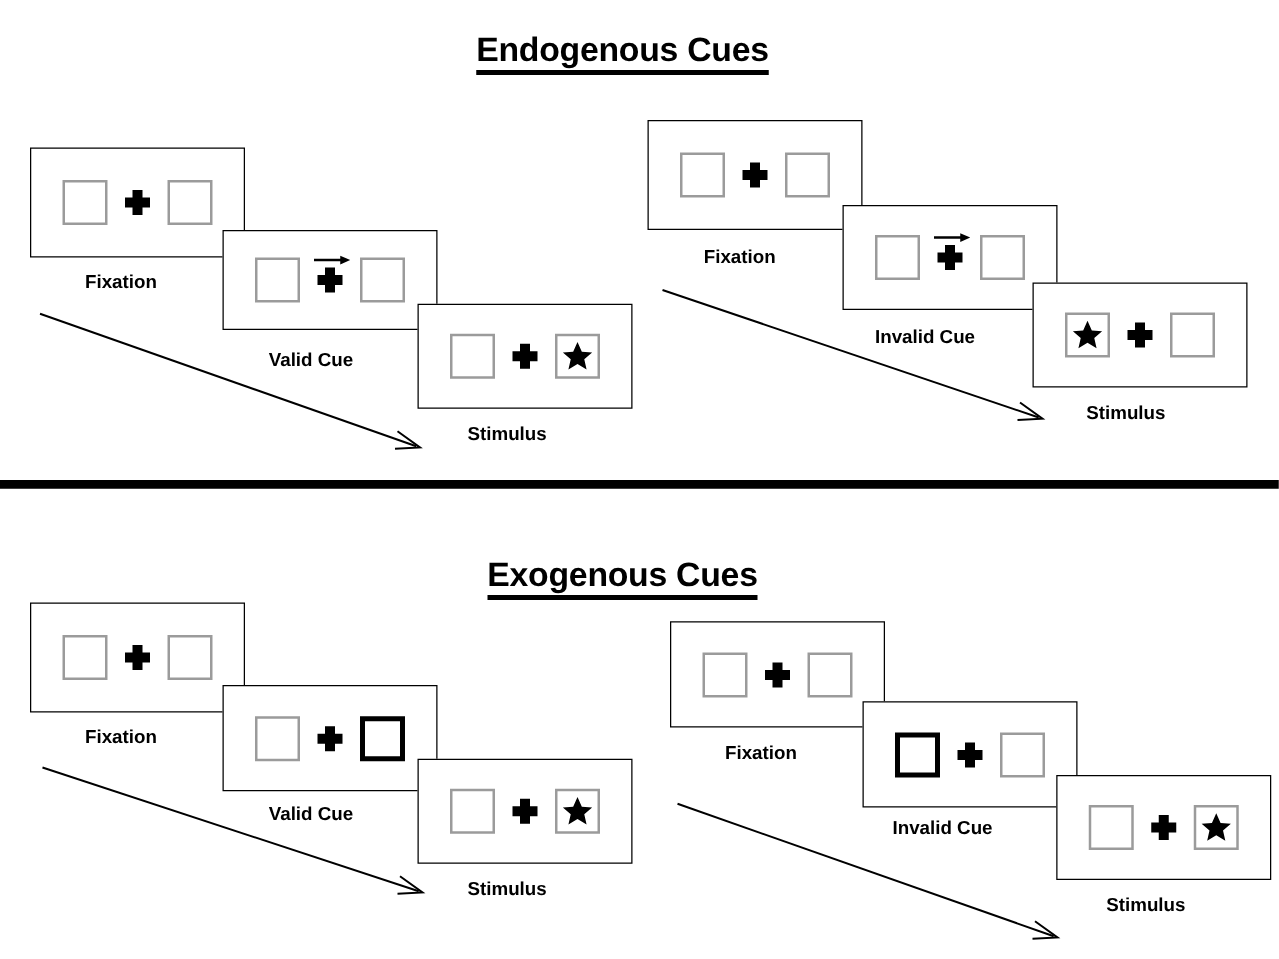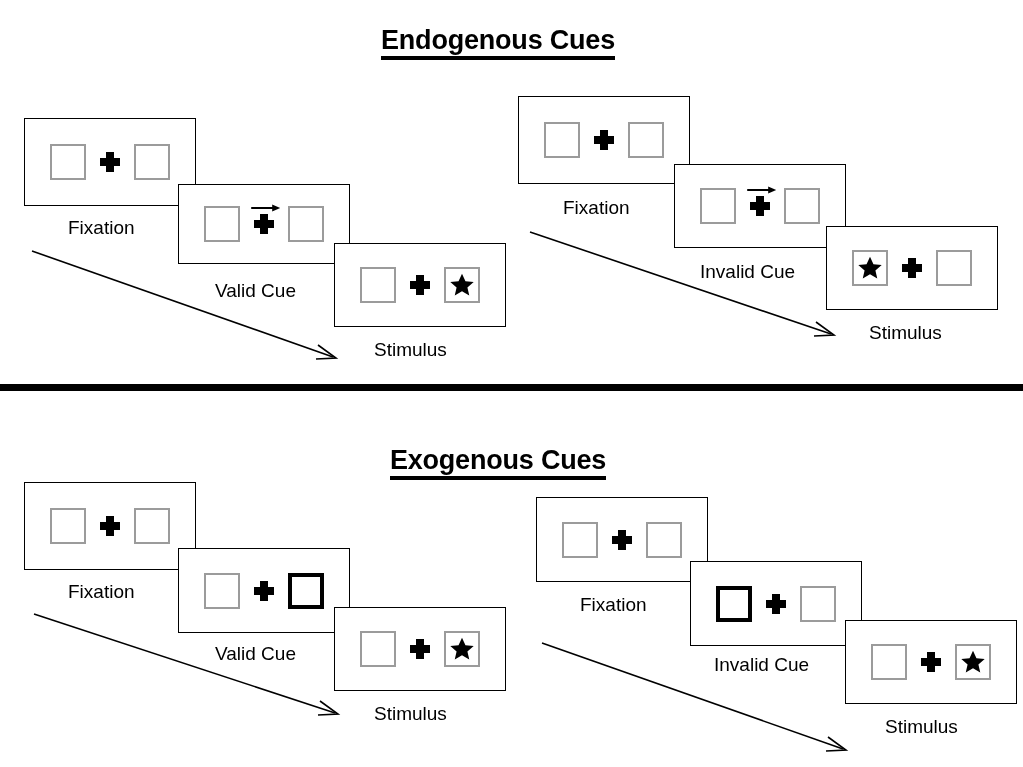--- a/index.html
+++ b/index.html
@@ -123,22 +123,22 @@
   
   .star {
     width: 26px;
     height: 26px;
     display: block;
   }
 
   
   .caption {
     position: absolute;
-    font-size: 19px;
-    font-weight: normal;
+    font-size: 15px;
+    font-weight: bold;
     white-space: nowrap;
     color: #000;
   }
 
   
   .seq-arrow {
     position: absolute;
     overflow: visible;
   }
 </style>

